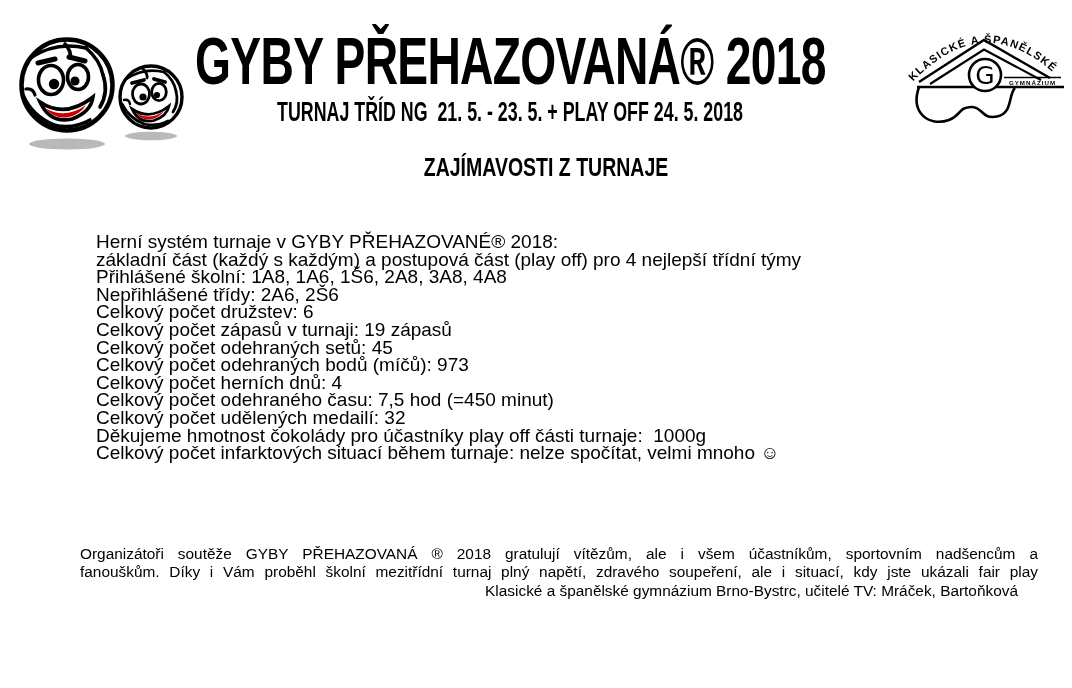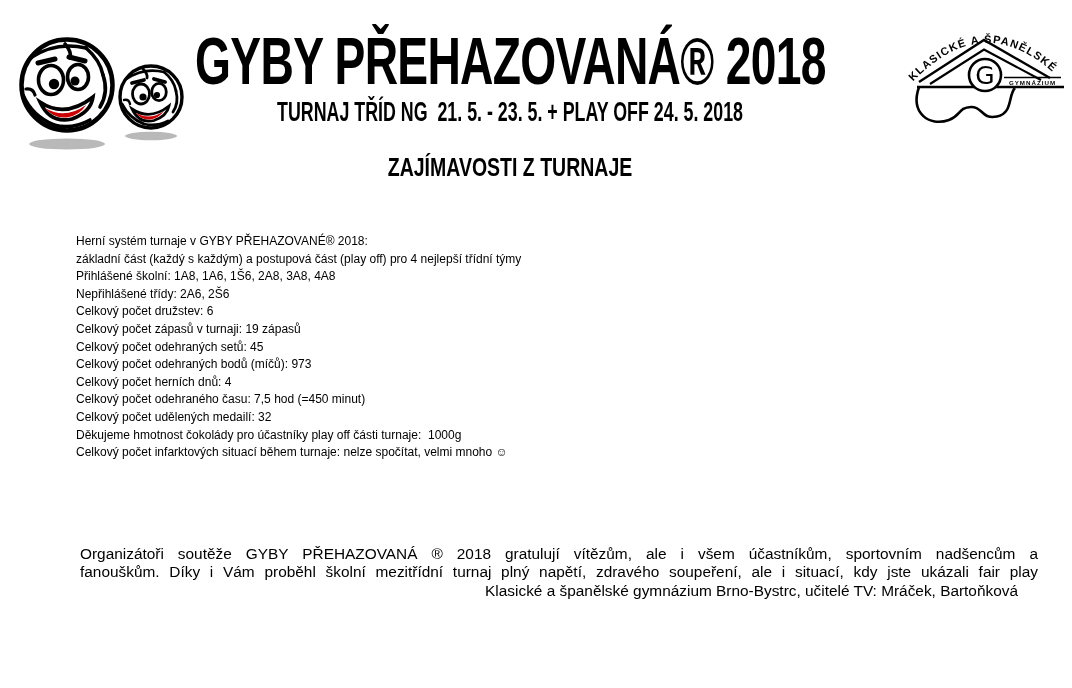--- a/index.html
+++ b/index.html
@@ -14,26 +14,26 @@
     display:inline-block;
     font-weight:700;
     white-space:pre;
     transform-origin:50% 50%;
     letter-spacing:-1px;
   }
   .title-wrap    { top:28px; }
   .title-inner   { font-size:66px; line-height:66px; transform:scaleX(0.70); }
   .subtitle-wrap { top:99px; }
   .subtitle-inner{ font-size:27px; line-height:27px; transform:scaleX(0.66); letter-spacing:0; }
-  .heading-wrap  { top:154px; }
+  .heading-wrap  { top:154px;margin-left:36px; }
   .heading-inner { font-size:26px; line-height:26px; transform:scaleX(0.75); letter-spacing:0; }
 
   .facts {
-    position:absolute; left:76px; top:233px;
-    font-size:12px; line-height:17.6px;
+    position:absolute; left:96px; top:233px;
+    font-size:19px; line-height:17.6px;
   }
   .fact { white-space:pre; }
 
   .closing {
     position:absolute; left:80px; top:545px; width:958px;
     font-size:15.4px; line-height:18.3px;
   }
   .just-line { text-align:justify; text-align-last:justify; }
   .last-line { text-align:left; }
   .signature { text-align:right; padding-right:20px; }

